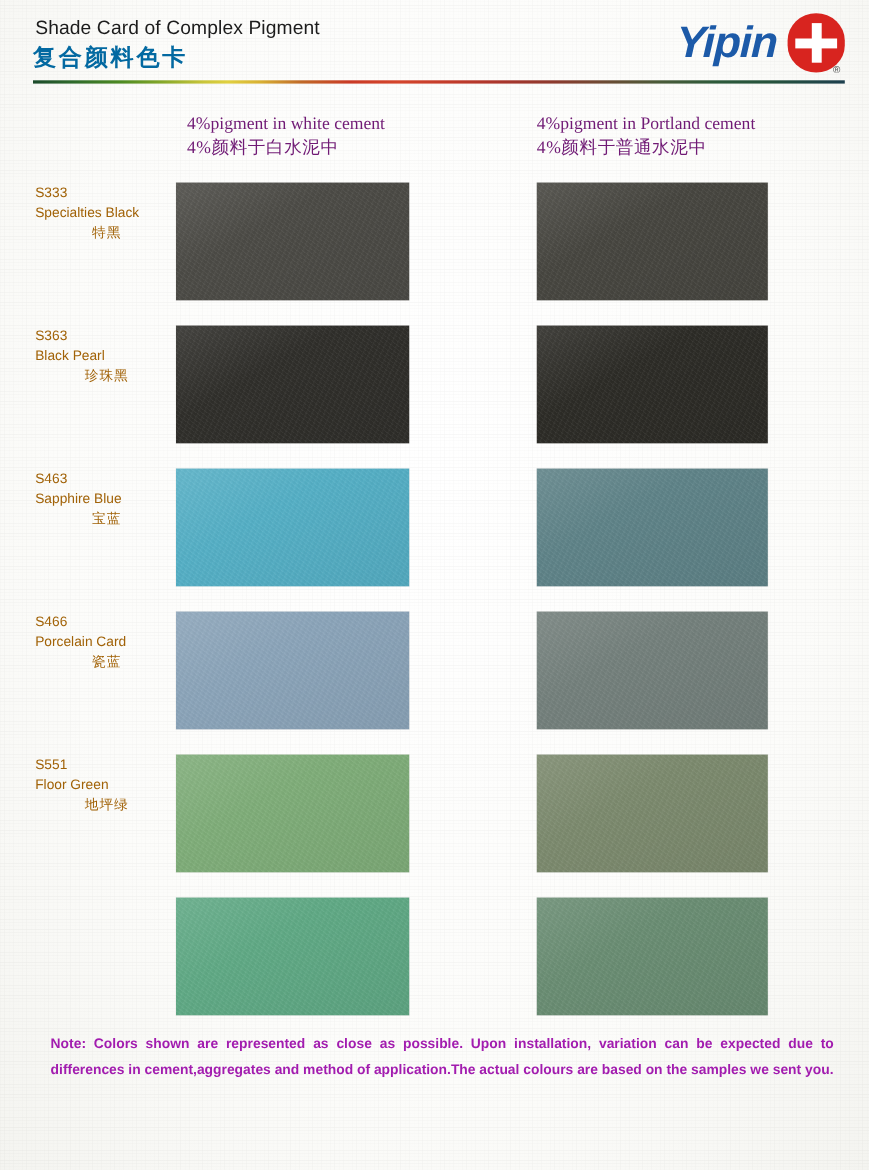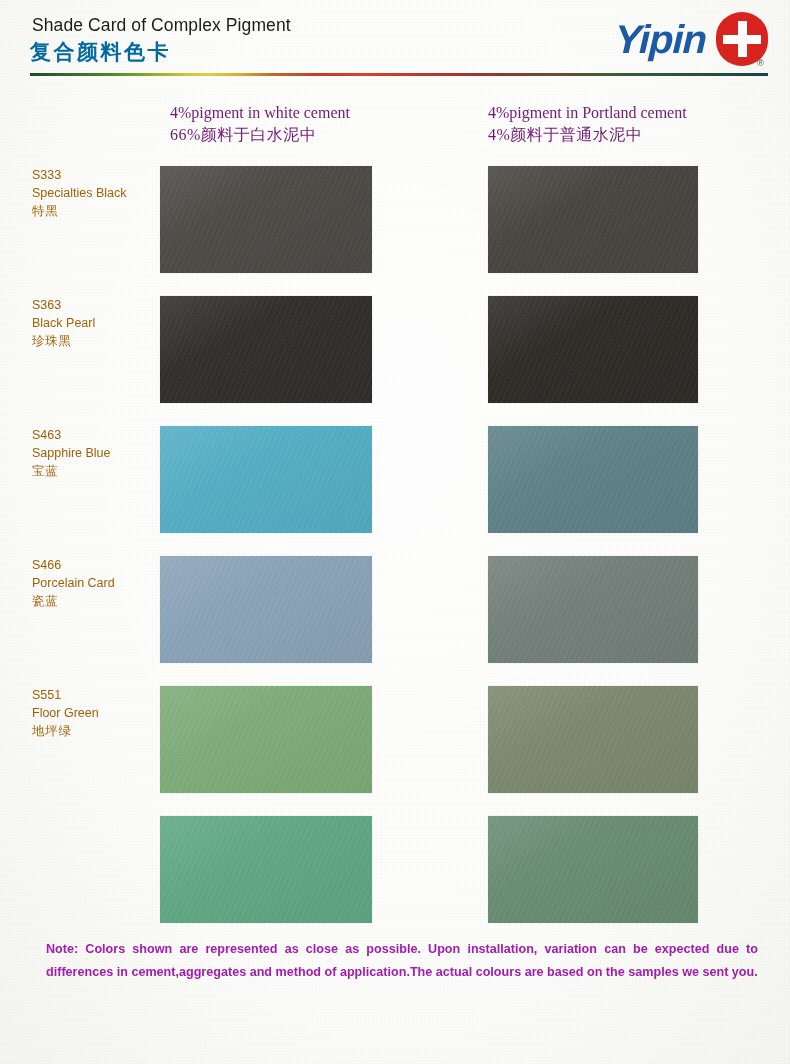--- a/index.html
+++ b/index.html
@@ -161,21 +161,21 @@
     position: absolute;
     left: 32px;
     top: 8px;
     width: 130px;
     font-size: 12.5px;
     line-height: 1.45;
     color: #a16207;
   }
   .row-label .code { display: block; }
   .row-label .en   { display: block; }
-  .row-label .zh   { display: block; letter-spacing: .8px; }
+  .row-label .zh   { display: block; letter-spacing: .8px; text-align: center; }
 
   .swatch {
     position: absolute;
     top: 8px;
     height: 107px;
     box-shadow: 0 0 0 0.5px rgba(0,0,0,.06);
   }
   .swatch.left  { left: 160px;  width: 212px; }
   .swatch.right { left: 488px;  width: 210px; }
   .swatch .grain {
@@ -253,21 +253,21 @@
       <div class="brand-reg">®</div>
     </div>
   </div>
 
   <div class="rainbow-rule"></div>
 </div>
 
 <div class="col-heads">
   <div class="col-head c1">
     <div>4%pigment in white cement</div>
-    <div class="zh">66%颜料于白水泥中</div>
+    <div class="zh">4%颜料于白水泥中</div>
   </div>
   <div class="col-head c2">
     <div>4%pigment in Portland cement</div>
     <div class="zh">4%颜料于普通水泥中</div>
   </div>
 </div>
 
 <div class="table">
 
   <div class="row">

